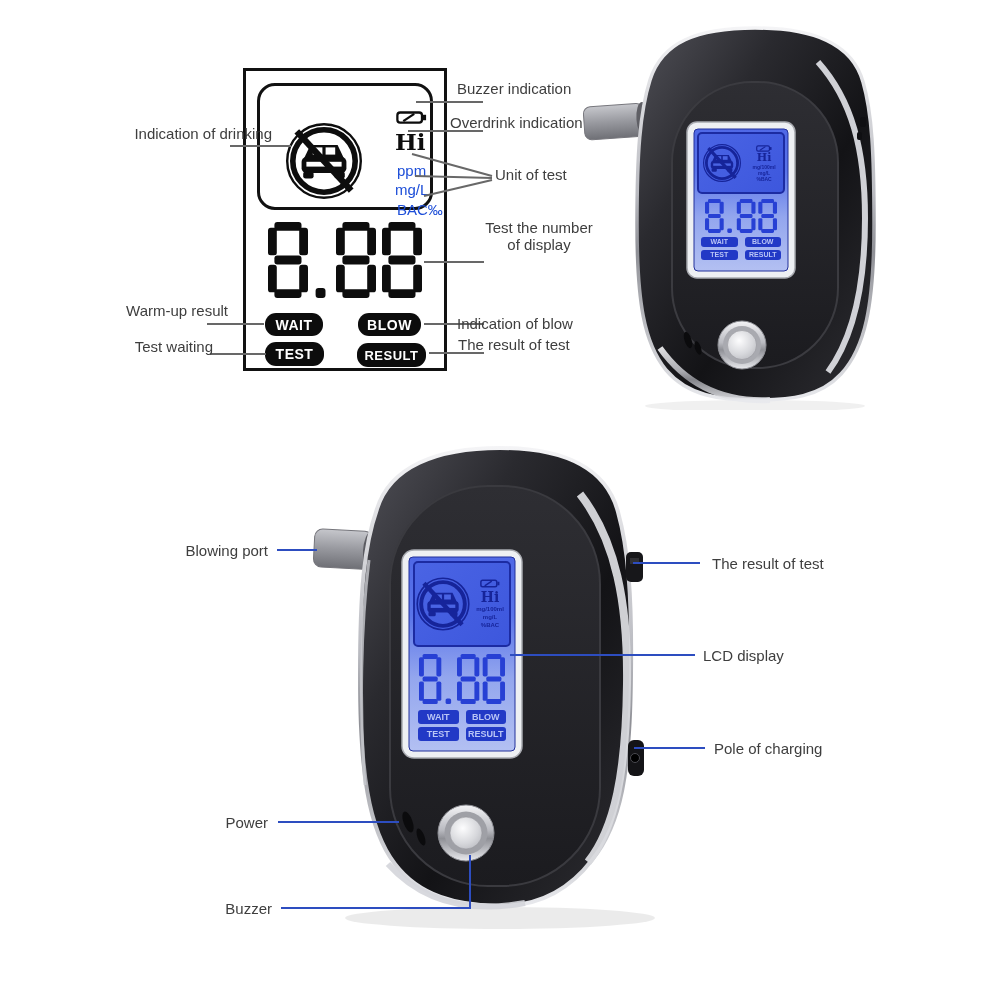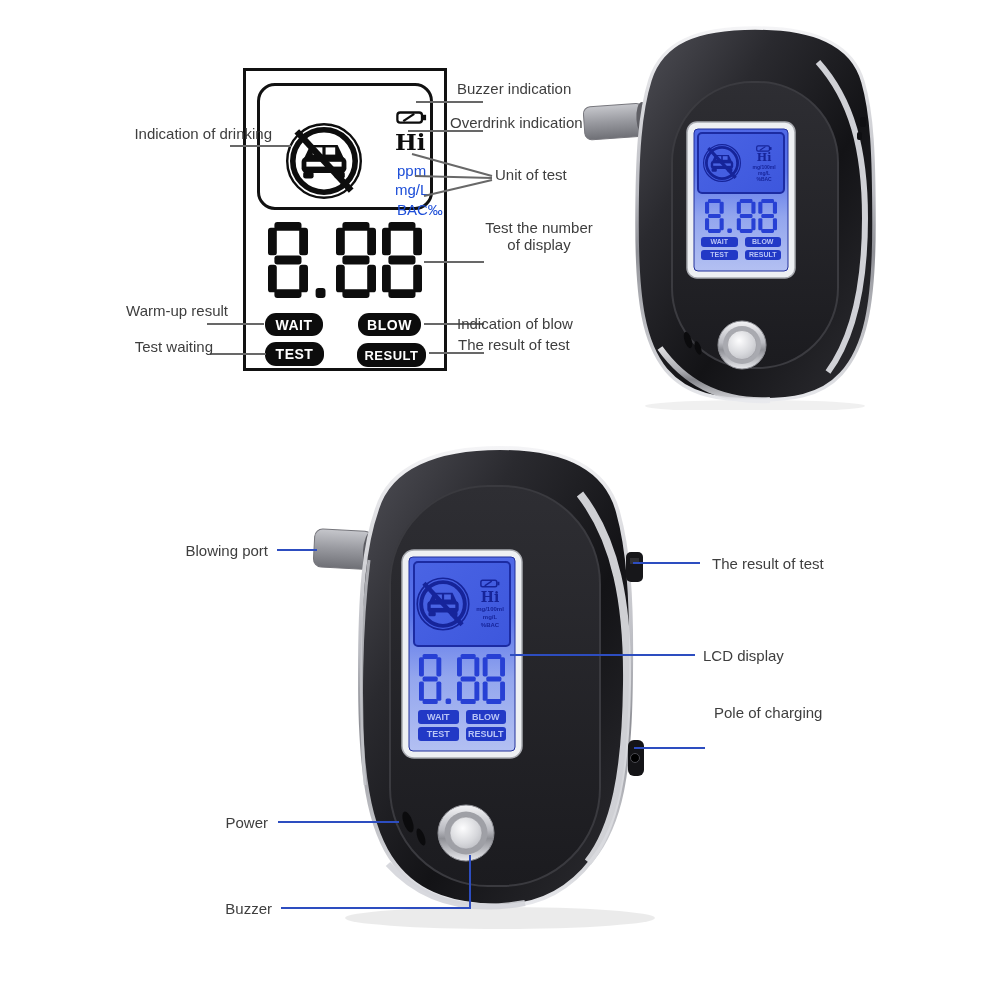--- a/index.html
+++ b/index.html
@@ -372,17 +372,17 @@
     <div>of display</div>
   </div>
   <div class="lbl" style="right:773px; top:302px;">Warm-up result</div>
   <div class="lbl" style="right:788px; top:338px;text-align:right;">Test waiting</div>
   <div class="lbl" style="left:457px; top:304px;margin-top:11px;">Indication of blow</div>
   <div class="lbl" style="left:458px; top:336px;">The result of test</div>
 
   <div class="lbl" style="right:733px; top:542px;">Blowing port</div>
   <div class="lbl" style="left:712px; top:555px;">The result of test</div>
   <div class="lbl" style="left:703px; top:647px;">LCD display</div>
-  <div class="lbl" style="left:714px; top:704px;">Pole of charging</div>
+  <div class="lbl" style="left:714px; top:740px;">Pole of charging</div>
   <div class="lbl" style="right:733px; top:814px;">Power</div>
   <div class="lbl" style="right:729px; top:900px;">Buzzer</div>
 
 </div>
 
 </body></html>

